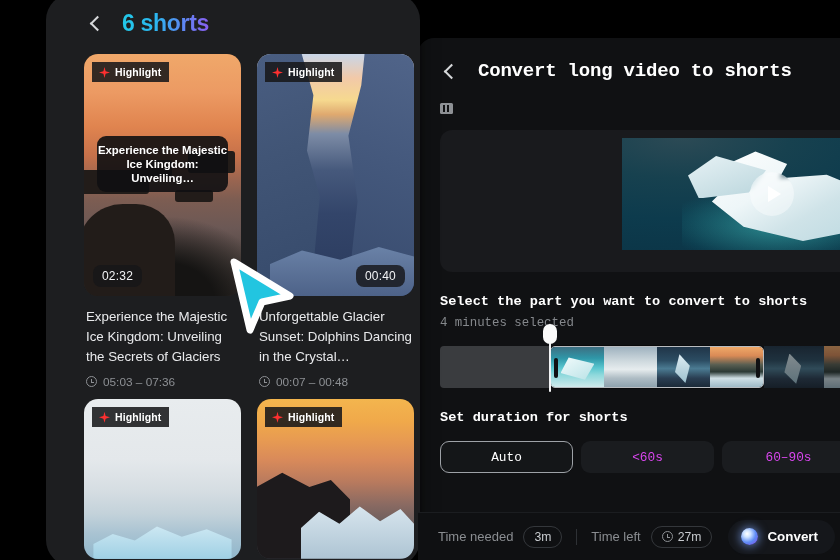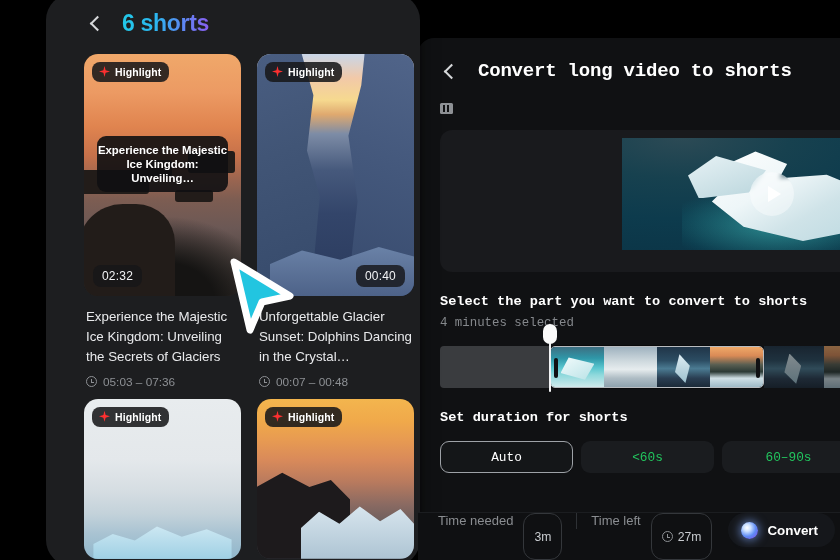--- a/index.html
+++ b/index.html
@@ -92,23 +92,23 @@
     clip-path: polygon(0 22%, 30% 4%, 58% 20%, 80% 12%, 100% 34%, 100% 100%, 0 100%);
   }
   .art4 .bergs {
     position:absolute; right:0; top:58%; width:72%; height:42%;
     background: linear-gradient(#e3eef5,#adc4d3);
     clip-path: polygon(0 54%, 16% 30%, 34% 48%, 52% 22%, 70% 44%, 88% 26%, 100% 48%, 100% 100%, 0 100%);
   }
 
   .badge-highlight {
     position:absolute; left:8px; top:8px; z-index:4;
-    display:flex; align-items:flex-start; gap:5px;
+    display:flex; align-items:flex-end; gap:5px;
     background: rgba(24,24,26,0.88);
-    border-radius: 8px; padding: 4px 8px 4px 7px;
+    border-radius: 0; padding: 4px 8px 4px 7px;
     font-size: 10.5px; font-weight: 700; color:#fff; letter-spacing:0.1px;
   }
   .spark {
     width:11px; height:11px; flex:none;
     background:#ff3030;
     clip-path: polygon(50% 0%, 60% 38%, 100% 50%, 60% 62%, 50% 100%, 40% 62%, 0% 50%, 40% 38%);
   }
   .spark::after{content:"";}
   .caption-overlay {
     position:absolute; left:13px; right:13px; top:82px; z-index:4;
@@ -226,30 +226,30 @@
   #playhead .knob {
     position:absolute; left:-6px; top:-10px; width:14px; height:20px;
     background:#fafafa; border-radius:7px;
   }
   .grip { position:absolute; top:11px; width:4px; height:20px; background:#101113; border-radius:2px; }
 
   #duration-row { margin: 16px 0 0 22px; display:flex; gap: 8px; width: 440px; }
   .dur-btn {
     height: 32px; border-radius: 9px; background:#1a1c1f;
     display:flex; align-items:center; justify-content:center;
-    font-size: 12.8px; color:#22c55e; cursor:pointer;
+    font-size: 12.8px; color:#d946ef; cursor:pointer;
   }
   .dur-btn.sel { border: 1.2px solid #9ea2a7; background:#141618; color:#fff; }
   #dur0 { width: 133px; } #dur1 { width: 133px; } #dur2 { width: 133px; }
 
   
   #bottom-bar {
     position:absolute; left:418px; top:512px; width:422px; height:48px;
     background:#0f1012; border-top:1px solid #1b1d20;
-    display:flex; padding-left: 4px; z-index: 4;
+    display:flex; align-items:center; padding-left: 4px; z-index: 4;
   }
   .bb-label { font-size: 13px; color:#8a8d91; }
   .pill {
     border:1px solid #34373b; border-radius: 12px; padding: 3px 10px;
     font-size: 12.2px; color:#c9ccd0; display:flex; align-items:center; gap:5px;
   }
   .vsep { width:1px; height:16px; background:#2e3135; }
   #convert-btn {
     display:flex; align-items:center; gap:9px;
     background:#15171b; border-radius: 19px; height: 34px; padding: 0 17px 0 13px;

